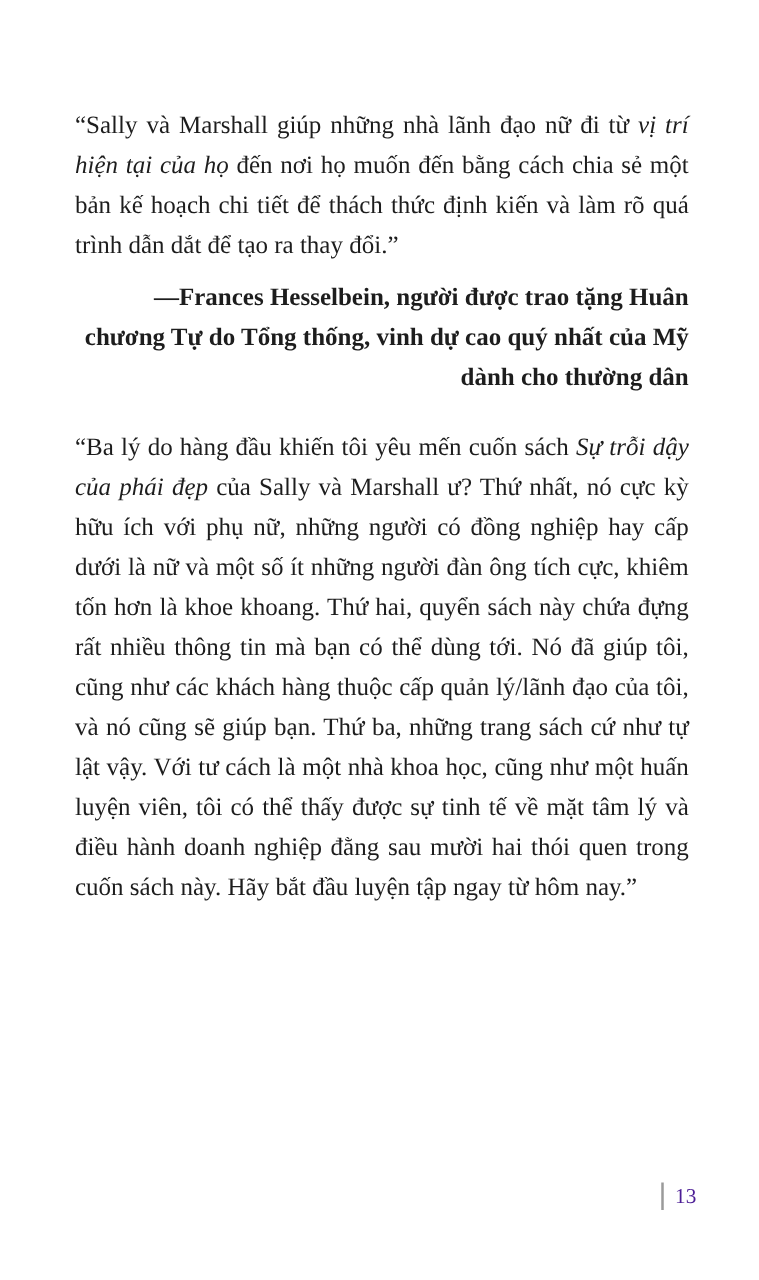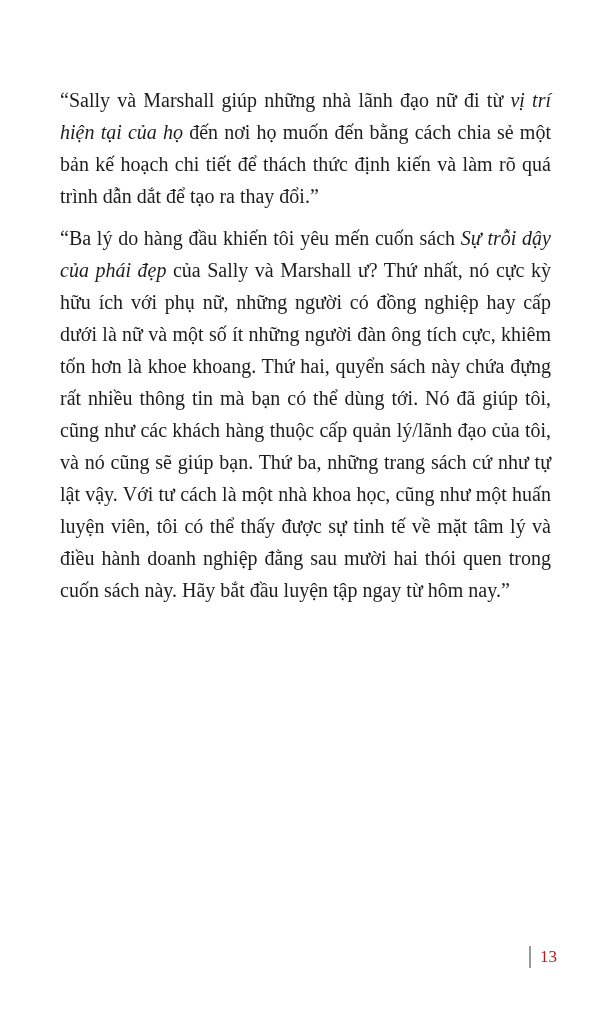--- a/index.html
+++ b/index.html
@@ -36,30 +36,31 @@
     align-items: center;
     gap: 9px;
   }
   .pagenum .rule {
     width: 2px;
     height: 22px;
     background: #9a9a9a;
   }
   .pagenum .num {
     font-size: 17px;
-    color: #b91c1c;
+    color: #4c1d95;
   }
 </style>
 </head>
 <body>
 
 <div class="page">
 
   <p class="quote"><span>“Sally và Marshall giúp những nhà lãnh đạo nữ đi từ </span><span class="italic">vị trí hiện tại của họ</span><span> đến nơi họ muốn đến bằng cách chia sẻ một bản kế hoạch chi tiết để thách thức định kiến và làm rõ quá trình dẫn dắt để tạo ra thay đổi.”</span></p>
 
+  <p class="attr">—Frances Hesselbein, người được trao tặng Huân chương Tự do Tổng thống, vinh dự cao quý nhất của Mỹ dành cho thường dân</p>
 
   <p class="quote"><span>“Ba lý do hàng đầu khiến tôi yêu mến cuốn sách </span><span class="italic">Sự trỗi dậy của phái đẹp</span><span> của Sally và Marshall ư? Thứ nhất, nó cực kỳ hữu ích với phụ nữ, những người có đồng nghiệp hay cấp dưới là nữ và một số ít những người đàn ông tích cực, khiêm tốn hơn là khoe khoang. Thứ hai, quyển sách này chứa đựng rất nhiều thông tin mà bạn có thể dùng tới. Nó đã giúp tôi, cũng như các khách hàng thuộc cấp quản lý/lãnh đạo của tôi, và nó cũng sẽ giúp bạn. Thứ ba, những trang sách cứ như tự lật vậy. Với tư cách là một nhà khoa học, cũng như một huấn luyện viên, tôi có thể thấy được sự tinh tế về mặt tâm lý và điều hành doanh nghiệp đằng sau mười hai thói quen trong cuốn sách này. Hãy bắt đầu luyện tập ngay từ hôm nay.”</span></p>
 
 
   <div class="pagenum">
     <span class="rule"></span>
     <span class="num">13</span>
   </div>
 
 </div>

